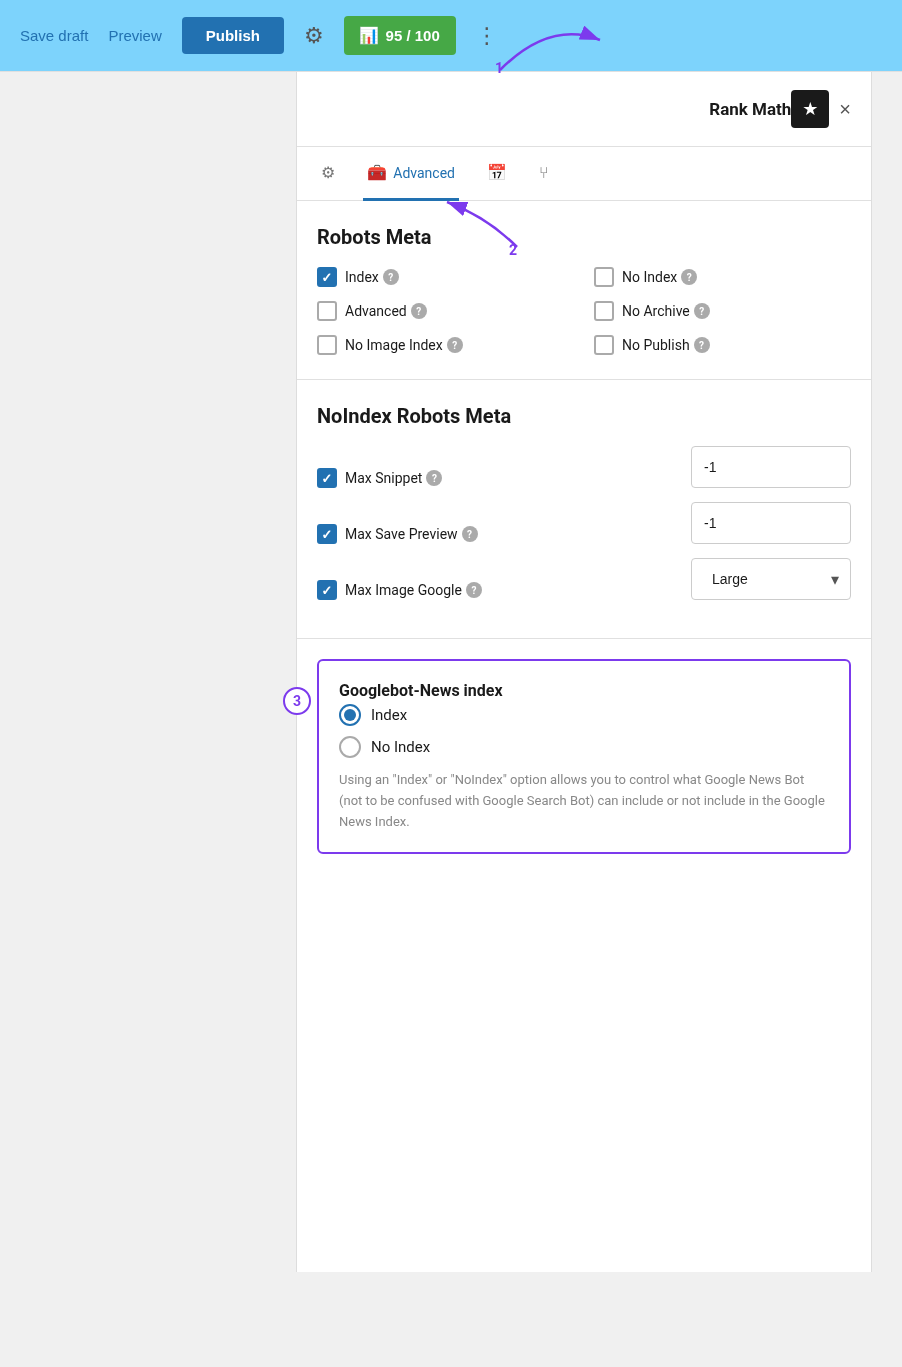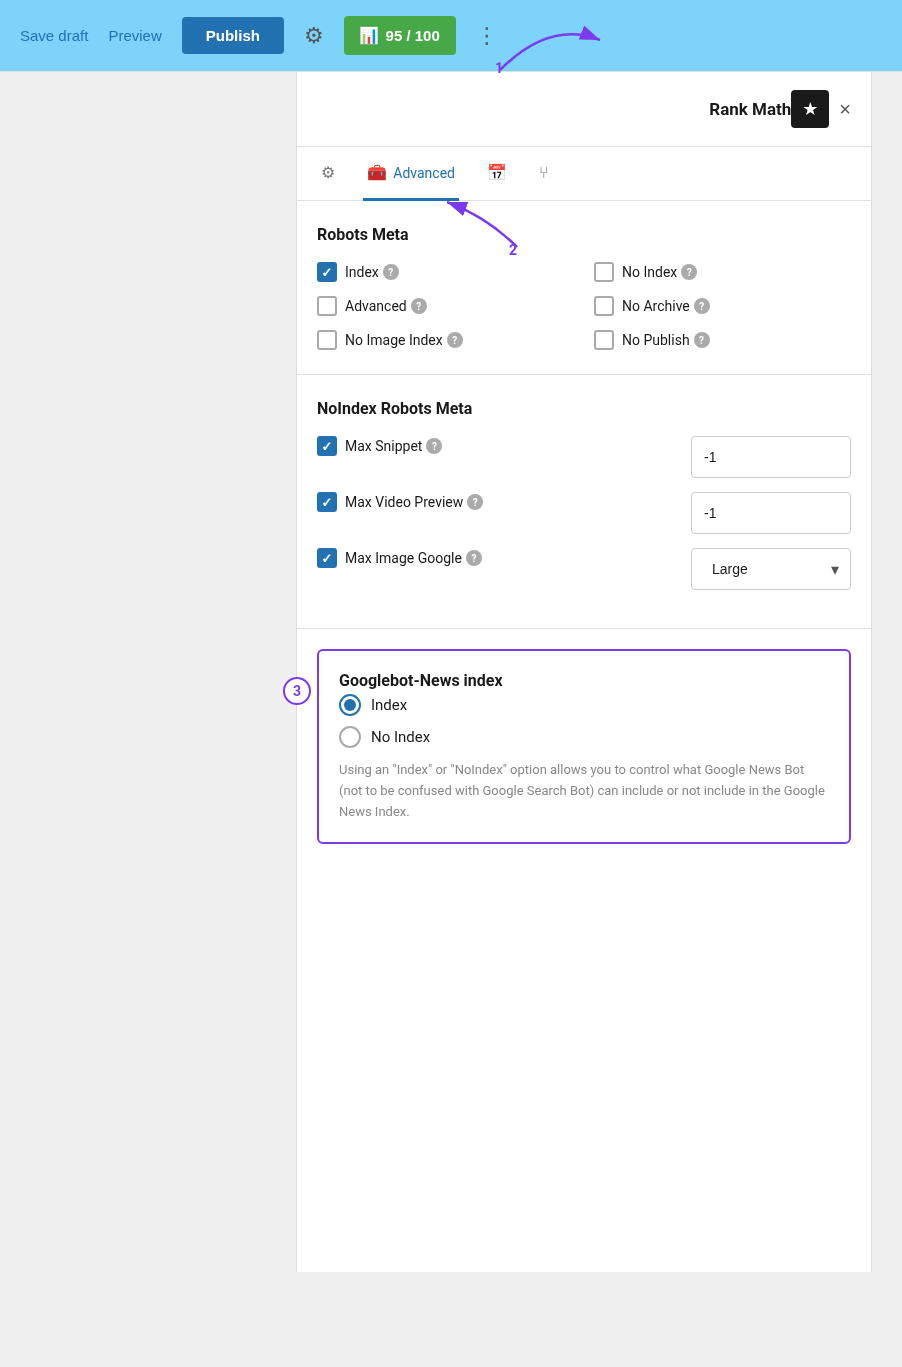--- a/index.html
+++ b/index.html
@@ -154,21 +154,21 @@
     .tab-icon {
       font-size: 16px;
     }
 
     
     .section {
       padding: 24px 20px;
       border-bottom: 1px solid #e0e0e0;
     }
     .section-title {
-      font-size: 16px;
+      font-size: 20px;
       font-weight: 700;
       color: #1a1a1a;
       margin-bottom: 18px;
     }
 
     
     .robots-grid {
       display: grid;
       grid-template-columns: 1fr 1fr;
       gap: 14px 20px;
@@ -218,21 +218,21 @@
       align-items: center;
       justify-content: center;
       cursor: pointer;
       font-weight: 700;
       flex-shrink: 0;
     }
 
     
     .adv-robots-row {
       display: flex;
-      align-items: flex-start;
+      align-items: flex-end;
       justify-content: space-between;
       margin-bottom: 14px;
     }
     .adv-robots-left {
       display: flex;
       align-items: center;
       gap: 8px;
     }
     .adv-input {
       width: 160px;
@@ -469,21 +469,21 @@
           <span class="help-icon">?</span>
         </span>
       </div>
       <input class="adv-input" type="text" value="-1" style="">
     </div>
 
     <div class="adv-robots-row">
       <div class="adv-robots-left">
         <div class="checkbox-custom checked"></div>
         <span class="robot-label">
-          <span>Max Video Preview</span>
+          <span>Max Save Preview</span>
           <span class="help-icon">?</span>
         </span>
       </div>
       <input class="adv-input" type="text" value="-1" style="">
     </div>
 
     <div class="adv-robots-row">
       <div class="adv-robots-left">
         <div class="checkbox-custom checked"></div>
         <span class="robot-label">

